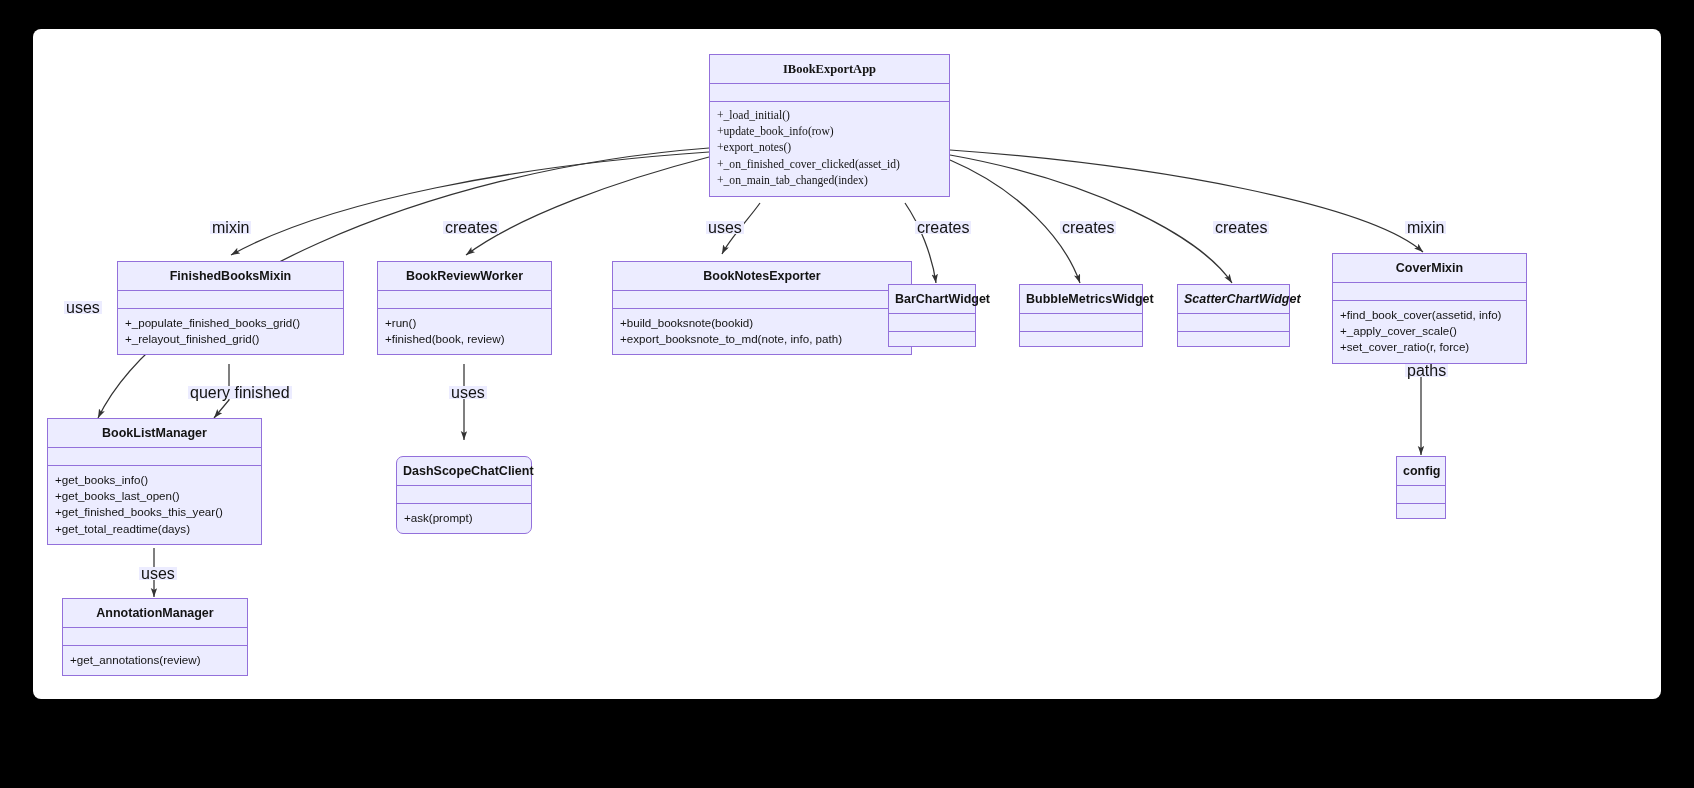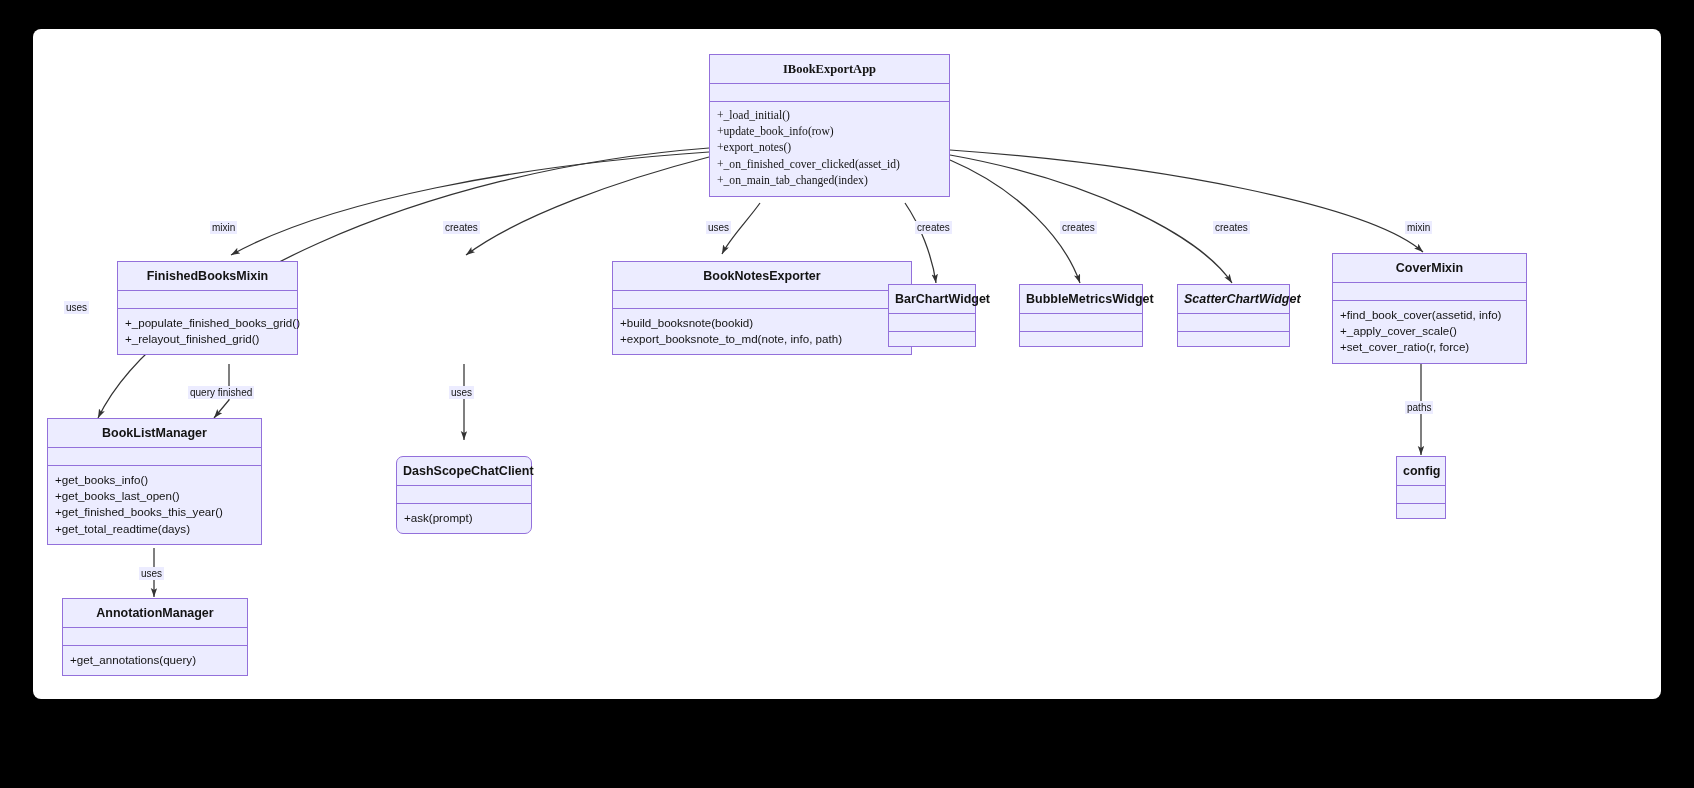--- a/index.html
+++ b/index.html
@@ -62,21 +62,21 @@
     line-height: 16.2px;
     white-space: nowrap;
   }
   .cls.empty .methods {
     min-height: 14px;
     padding: 0;
   }
 
   .edge-label {
     position: absolute;
-    font-size: 10px;
+    font-size: 16px;
     color: #131313;
     background: #ececff;
     padding: 0 2px;
     white-space: nowrap;
     line-height: 13px;
   }
 </style>
 </head>
 <body>
 
@@ -110,29 +110,37 @@
     <div class="attrs"></div>
     <div class="methods">
       <div>+_load_initial()</div>
       <div>+update_book_info(row)</div>
       <div>+export_notes()</div>
       <div>+_on_finished_cover_clicked(asset_id)</div>
       <div>+_on_main_tab_changed(index)</div>
     </div>
   </div>
 
-  <div class="cls" style="left:117px; top:261px; width:181px;">
+  <div class="cls" style="left:117px; top:261px; width:227px;">
     <div class="title">FinishedBooksMixin</div>
     <div class="attrs"></div>
     <div class="methods">
       <div>+_populate_finished_books_grid()</div>
       <div>+_relayout_finished_grid()</div>
     </div>
   </div>
 
+  <div class="cls" style="left:377px; top:261px; width:175px;">
+    <div class="title">BookReviewWorker</div>
+    <div class="attrs"></div>
+    <div class="methods">
+      <div>+run()</div>
+      <div>+finished(book, review)</div>
+    </div>
+  </div>
 
   <div class="cls" style="left:586px; top:261px; width:300px;margin-left:26px;">
     <div class="title">BookNotesExporter</div>
     <div class="attrs"></div>
     <div class="methods">
       <div>+build_booksnote(bookid)</div>
       <div>+export_booksnote_to_md(note, info, path)</div>
     </div>
   </div>
 
@@ -186,29 +194,29 @@
   <div class="cls empty" style="left:1396px; top:456px; width:50px;">
     <div class="title">config</div>
     <div class="attrs"></div>
     <div class="methods"></div>
   </div>
 
   <div class="cls" style="left:62px; top:598px; width:186px;">
     <div class="title">AnnotationManager</div>
     <div class="attrs"></div>
     <div class="methods">
-      <div>+get_annotations(query)</div>
+      <div>+get_annotations(review)</div>
     </div>
   </div>
 
   <div class="edge-label" style="left:210px; top:221px;">mixin</div>
   <div class="edge-label" style="left:64px; top:301px;">uses</div>
   <div class="edge-label" style="left:443px; top:221px;">creates</div>
   <div class="edge-label" style="left:706px; top:221px;">uses</div>
   <div class="edge-label" style="left:915px; top:221px;">creates</div>
   <div class="edge-label" style="left:1060px; top:221px;">creates</div>
   <div class="edge-label" style="left:1213px; top:221px;">creates</div>
   <div class="edge-label" style="left:1405px; top:221px;">mixin</div>
   <div class="edge-label" style="left:188px; top:386px;">query finished</div>
   <div class="edge-label" style="left:449px; top:386px;">uses</div>
-  <div class="edge-label" style="left:1405px; top:401px;">paths</div>
+  <div class="edge-label" style="left:1405px; top:364px;">paths</div>
   <div class="edge-label" style="left:139px; top:567px;">uses</div>
 </div>
 
 </body></html>

